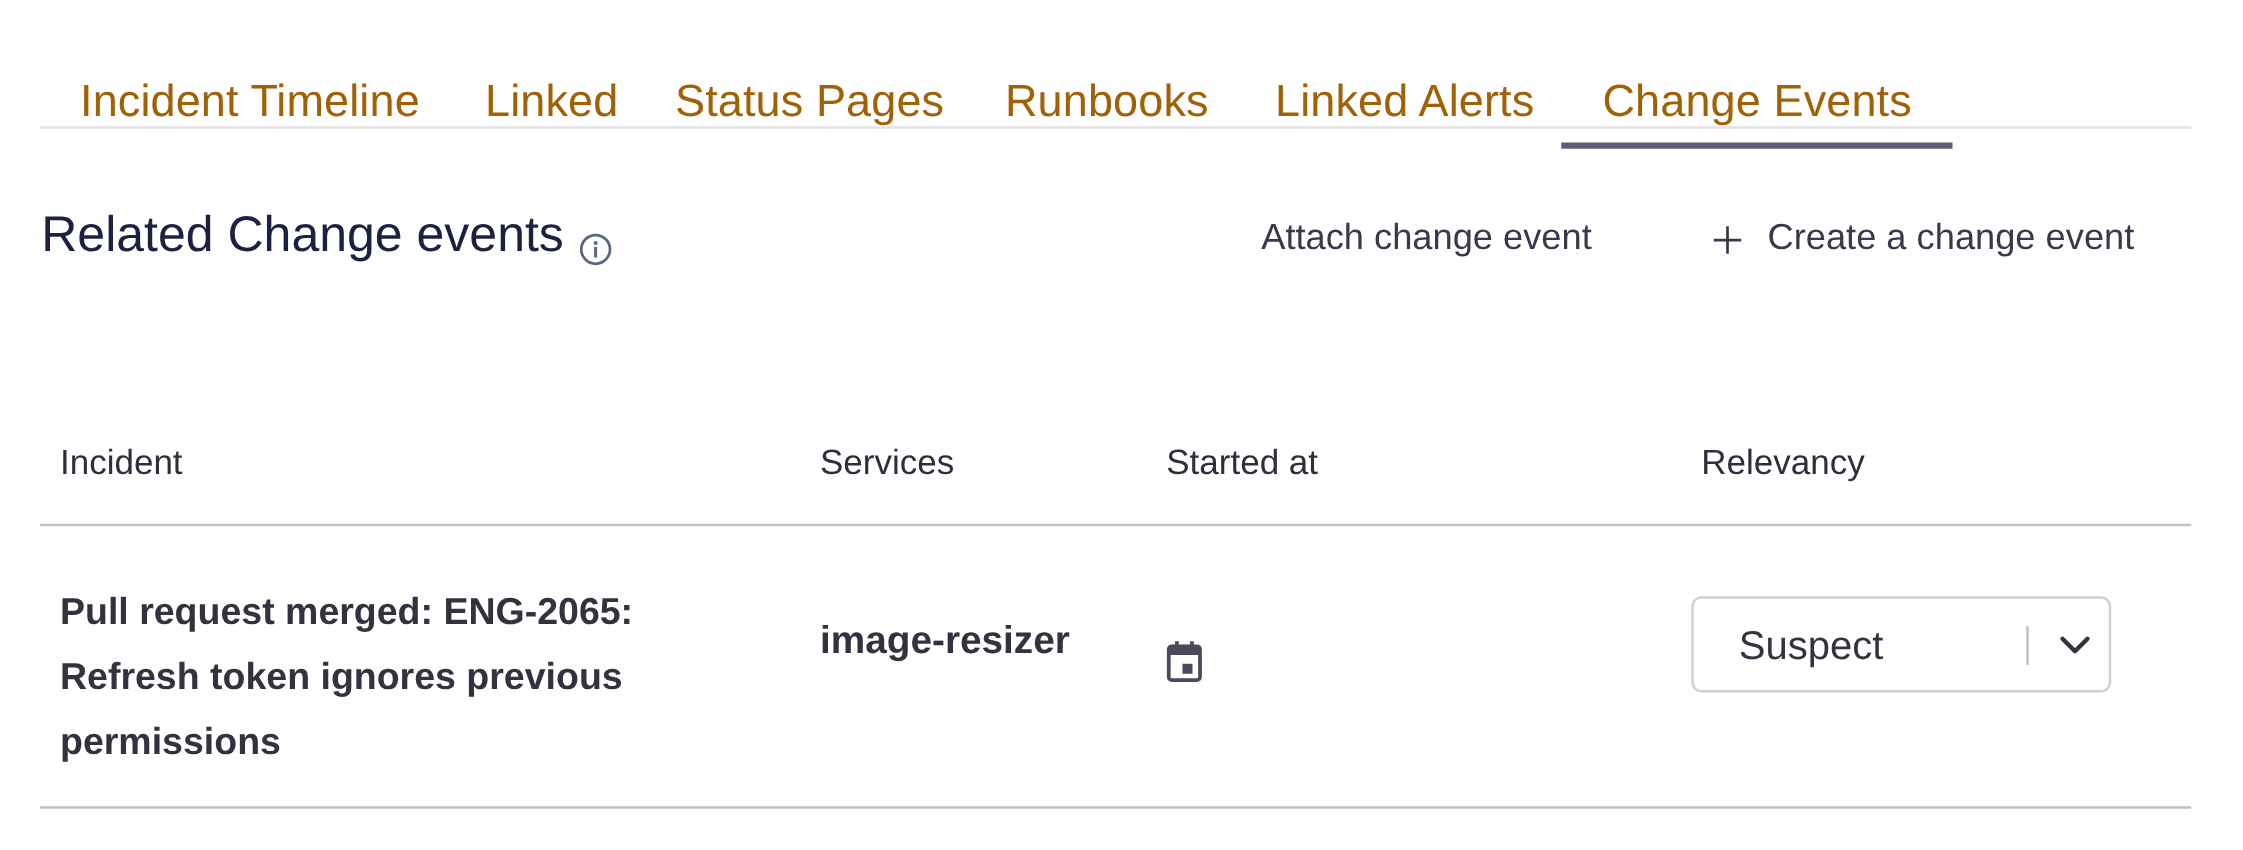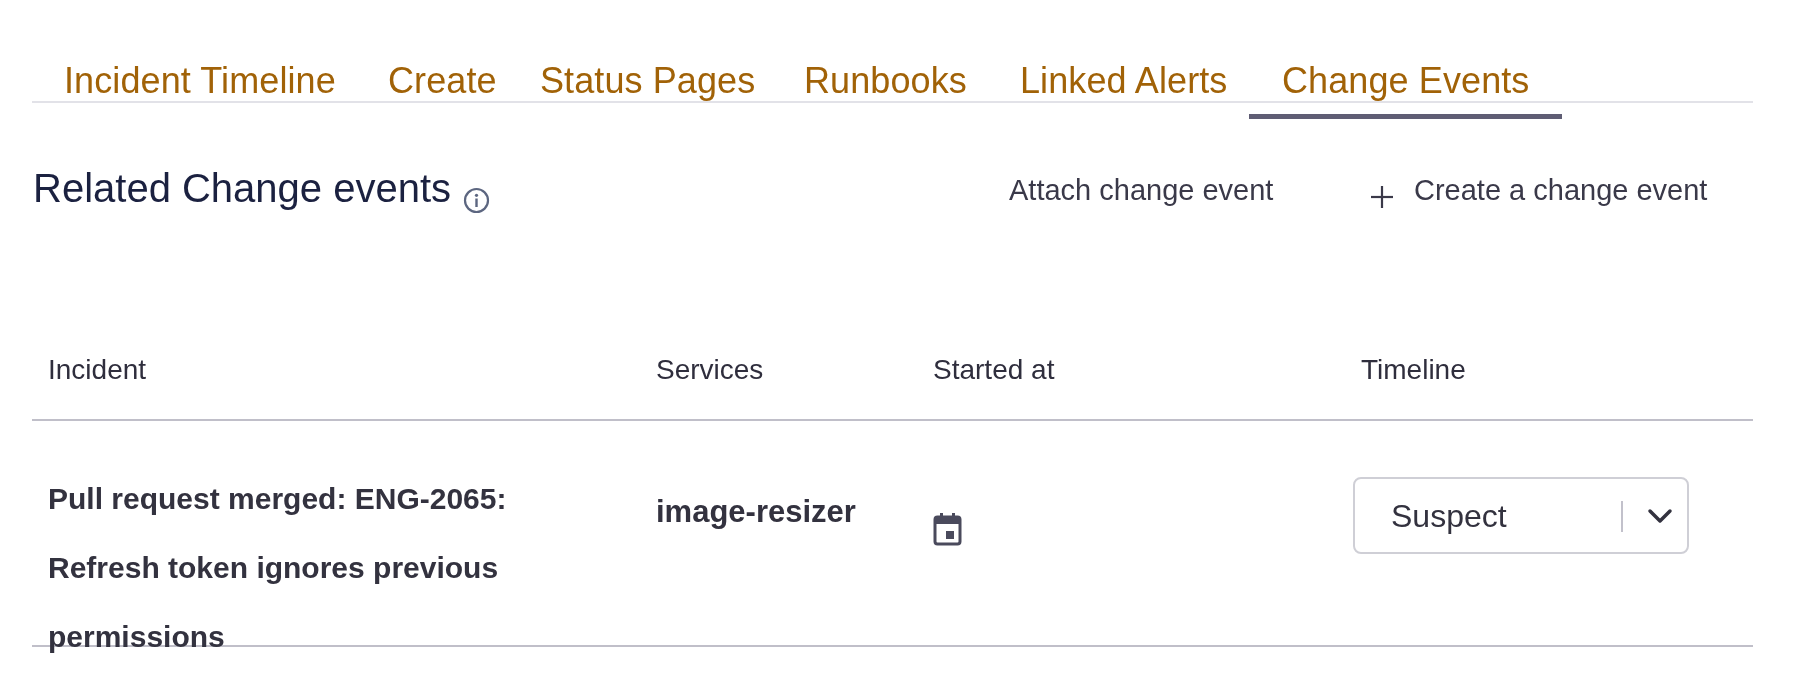--- a/index.html
+++ b/index.html
@@ -21,39 +21,39 @@
       height: 5px; background: #5f5d74;
     }
     .heading {
       position: absolute; left: 33px; top: 166px;
       font-size: 40px; color: #1b2140; font-weight: 500;
       display: flex; align-items: center; white-space: nowrap;
     }
     .info-icon { margin-left: 12px; width: 27px; height: 27px; display: inline-block; margin-top: 6px; }
     .action {
       position: absolute; top: 174px; font-size: 29px; color: #3a3949;
-      white-space: nowrap; cursor: pointer; display: flex; align-items: flex-end;
+      white-space: nowrap; cursor: pointer; display: flex; align-items: center;
       font-weight: 500;
     }
     .plus-icon { width: 24px; height: 24px; margin-right: 20px; display: inline-block; }
     .table-head {
       position: absolute; left: 32px; top: 340px; width: 1721px; height: 79px;
       border-bottom: 2px solid #c0bfc9;
     }
     .th {
       position: absolute; top: 14px; font-size: 28px; color: #2f2e3d; font-weight: 500;
       white-space: nowrap;
     }
     .row {
       position: absolute; left: 32px; top: 421px; width: 1721px; height: 224px;
       border-bottom: 2px solid #c0bfc9;
     }
     .summary {
       position: absolute; left: 16px; top: 43px; width: 560px;
-      font-size: 30px; line-height: 69px; font-weight: bold; color: #33323f;
+      font-size: 30px; line-height: 52px; font-weight: bold; color: #33323f;
     }
     .services {
       position: absolute; left: 624px; top: 67px; width: 240px;
       font-size: 31px; line-height: 48px; font-weight: bold; color: #33323f;
     }
     .started {
       position: absolute; left: 901px; top: 91px; display: flex; align-items: center;
       font-size: 29px; color: #4a4a5c; white-space: nowrap;
     }
     .cal-icon { width: 29px; height: 34px; margin-right: 14px; display: inline-block; }
@@ -68,21 +68,21 @@
     .select-sep {
       position: absolute; left: 266px; top: 22px; width: 2px; height: 31px; background: #c2c1cb;
     }
     .chevron-icon { position: absolute; left: 290px; top: 24px; width: 30px; height: 26px; }
   </style>
 </head>
 <body>
 
 <div class="tabs">
   <div class="tab" style="left:32px">Incident Timeline</div>
-  <div class="tab" style="left:356px">Create</div>
+  <div class="tab" style="left:356px">Linked</div>
   <div class="tab" style="left:508px">Status Pages</div>
   <div class="tab" style="left:772px">Runbooks</div>
   <div class="tab" style="left:988px">Linked Alerts</div>
   <div class="tab active" style="left:1250px">Change Events</div>
 </div>
 
 <div class="heading">
   <span>Related Change events</span>
   <span class="info-icon">
     <svg width="27" height="27" viewBox="0 0 27 27">
@@ -103,21 +103,21 @@
       <line x1="1" y1="12" x2="23" y2="12" stroke="#3a3949" stroke-width="2.2"></line>
     </svg>
   </span>
   <span>Create a change event</span>
 </div>
 
 <div class="table-head">
   <div class="th" style="left:16px">Incident</div>
   <div class="th" style="left:624px">Services</div>
   <div class="th" style="left:901px">Started at</div>
-  <div class="th" style="left:1329px">Timeline</div>
+  <div class="th" style="left:1329px">Relevancy</div>
 </div>
 
 <div class="row">
   <div class="summary">Pull request merged: ENG-2065: Refresh token ignores previous permissions</div>
   <div class="services">
     <div>image-resizer</div>
   </div>
   <div class="started">
     <span class="cal-icon">
       <svg width="29" height="34" viewBox="0 0 29 34">

